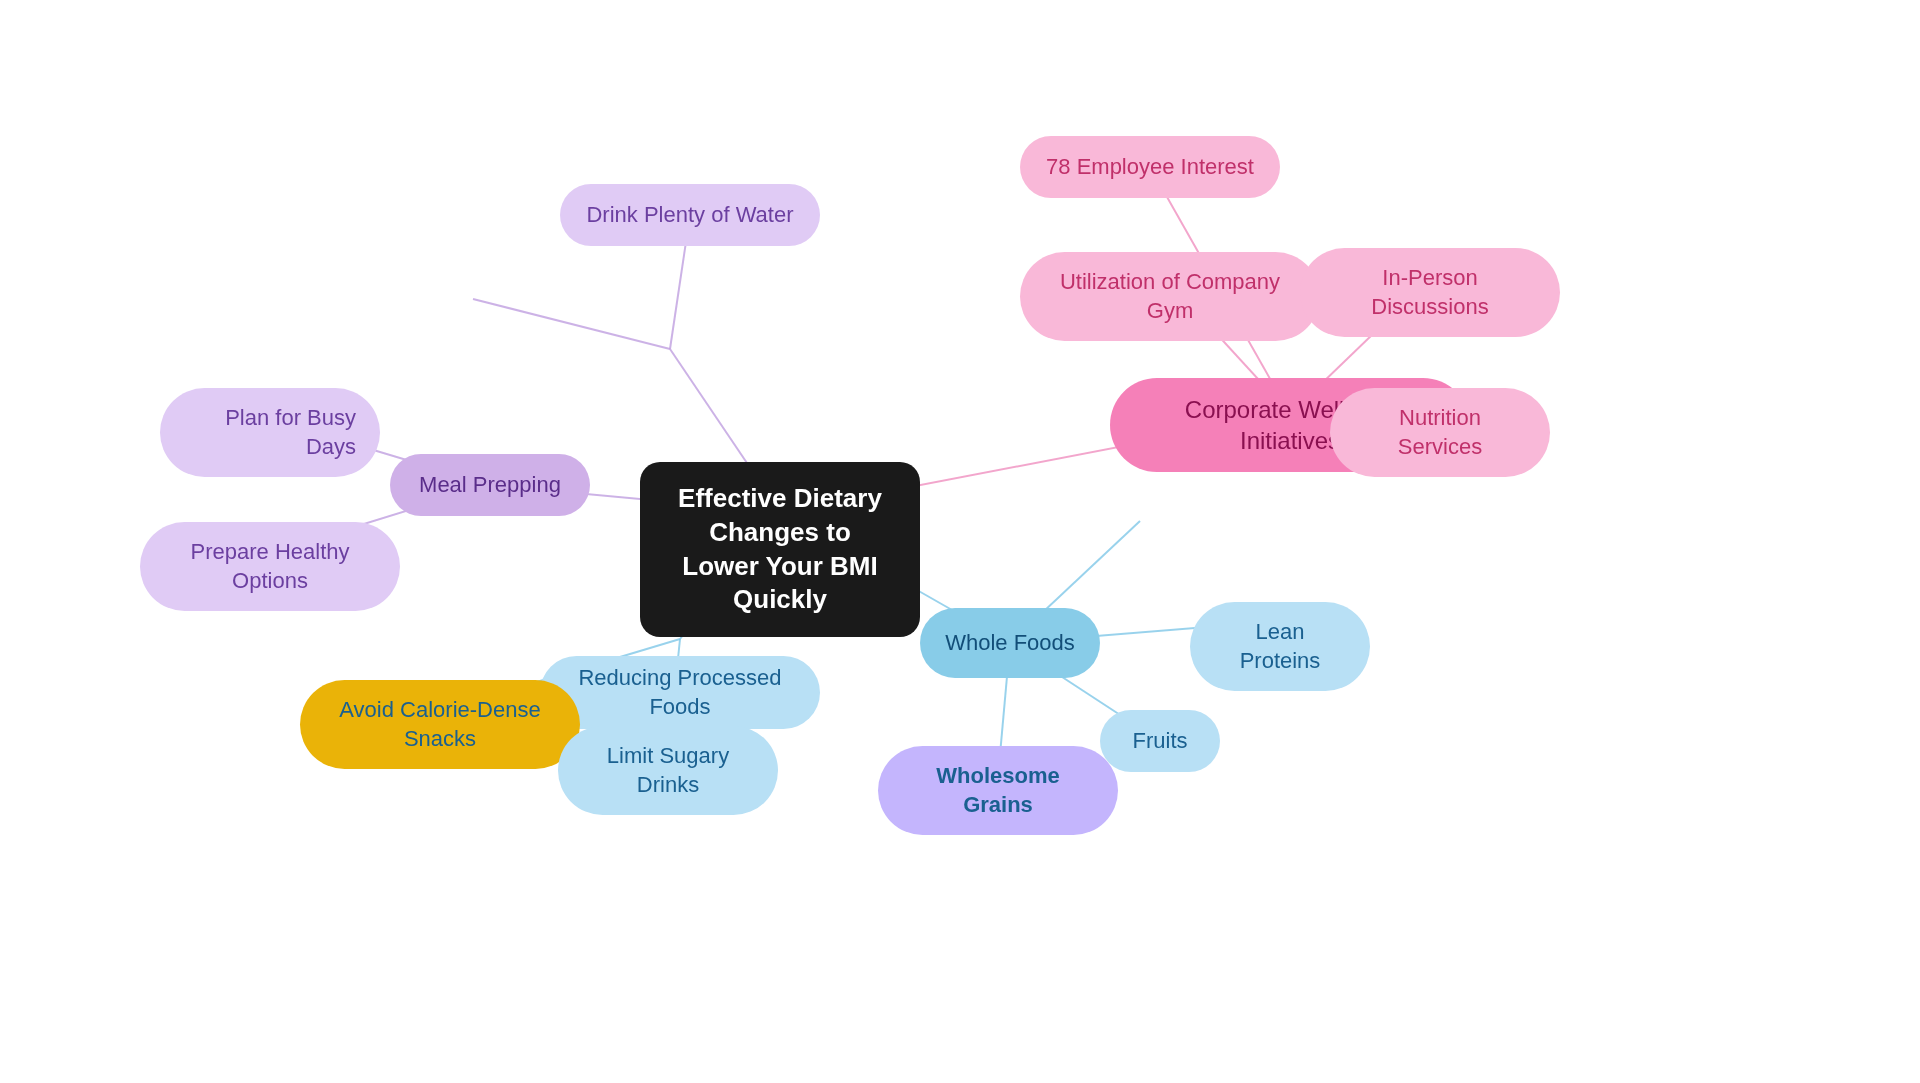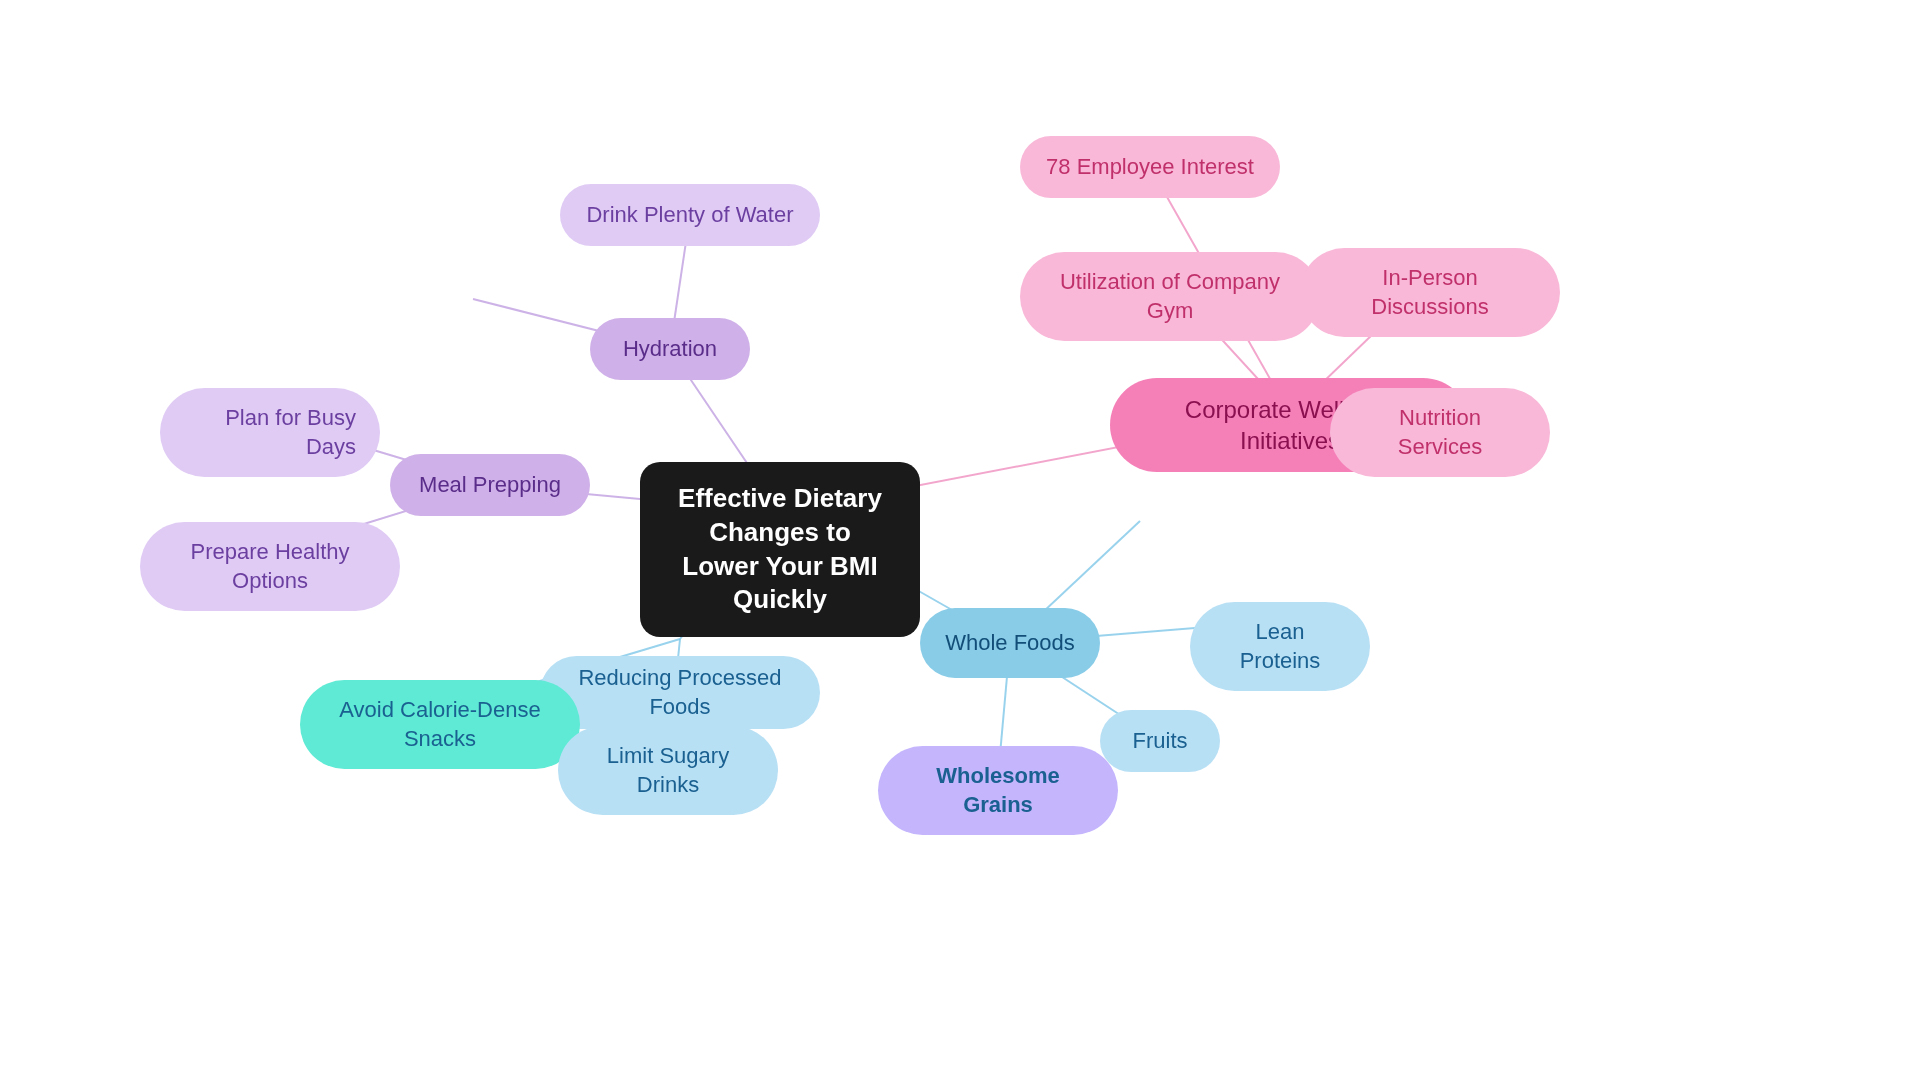--- a/index.html
+++ b/index.html
@@ -58,23 +58,20 @@
       <line x1="780" y1="512" x2="1010" y2="643" stroke="#80c8e8" stroke-width="2" opacity="0.8"></line>
       <line x1="1010" y1="643" x2="1140" y2="521" stroke="#80c8e8" stroke-width="2" opacity="0.8"></line>
       <line x1="1010" y1="643" x2="1280" y2="621" stroke="#80c8e8" stroke-width="2" opacity="0.8"></line>
       <line x1="1010" y1="643" x2="1160" y2="741" stroke="#80c8e8" stroke-width="2" opacity="0.8"></line>
       <line x1="1010" y1="643" x2="998" y2="777" stroke="#80c8e8" stroke-width="2" opacity="0.8"></line>
     </svg>
 <div class="node" style="left: 640px; top: 462px; width: 280px; min-height: 100px; background: rgb(26, 26, 26); color: rgb(255, 255, 255); border-radius: 20px; font-size: 26px; font-weight: 600; padding: 20px 20px;">
       <span style="white-space: pre-line;">Effective Dietary Changes to
 Lower Your BMI Quickly</span>
     </div>
-    <div class="node" style="left: 590px; top: 318px; width: 160px; min-height: 62px; background: rgb(207, 176, 232); color: rgb(90, 45, 138); border-radius: 50px; font-size: 22px; font-weight: 500; padding: 16px 24px;">
-      <span style="white-space: pre-line;">Hydration</span>
-    </div>
     <div class="node" style="left: 560px; top: 184px; width: 260px; min-height: 62px; background: rgb(224, 203, 245); color: rgb(107, 63, 160); border-radius: 50px; font-size: 22px; font-weight: 500; padding: 16px 24px;">
       <span style="white-space: pre-line;">Drink Plenty of Water</span>
     </div>
     <div class="node" style="left: 390px; top: 454px; width: 200px; min-height: 62px; background: rgb(207, 176, 232); color: rgb(90, 45, 138); border-radius: 50px; font-size: 22px; font-weight: 500; padding: 16px 24px;">
       <span style="white-space: pre-line;">Meal Prepping</span>
     </div>
     <div class="node" style="left: 160px; top: 388px; width: 220px; min-height: 62px; background: rgb(224, 203, 245); color: rgb(107, 63, 160); border-radius: 50px; font-size: 22px; font-weight: 500; padding: 16px 24px; text-align: right;">
       <span style="white-space: pre-line;">Plan for Busy Days</span>
     </div>
     <div class="node" style="left: 140px; top: 522px; width: 260px; min-height: 62px; background: rgb(224, 203, 245); color: rgb(107, 63, 160); border-radius: 50px; font-size: 22px; font-weight: 500; padding: 16px 24px;">
@@ -91,21 +88,21 @@
     </div>
     <div class="node" style="left: 1300px; top: 248px; width: 260px; min-height: 62px; background: rgb(249, 184, 216); color: rgb(192, 48, 106); border-radius: 50px; font-size: 22px; font-weight: 500; padding: 16px 24px;">
       <span style="white-space: pre-line;">In-Person Discussions</span>
     </div>
     <div class="node" style="left: 1330px; top: 388px; width: 220px; min-height: 62px; background: rgb(249, 184, 216); color: rgb(192, 48, 106); border-radius: 50px; font-size: 22px; font-weight: 500; padding: 16px 24px;">
       <span style="white-space: pre-line;">Nutrition Services</span>
     </div>
     <div class="node" style="left: 540px; top: 608px; width: 280px; min-height: 62px; background: rgb(184, 224, 245); color: rgb(26, 96, 144); border-radius: 50px; font-size: 22px; font-weight: 400; padding: 8px 24px; margin-top: 48px;">
       <span style="white-space: pre-line;">Reducing Processed Foods</span>
     </div>
-    <div class="node" style="left: 300px; top: 680px; width: 280px; min-height: 62px; background: #5eead4; color: rgb(26, 96, 144); border-radius: 50px; font-size: 22px; font-weight: 500; padding: 16px 24px;">
+    <div class="node" style="left: 300px; top: 680px; width: 280px; min-height: 62px; background: #eab308; color: rgb(26, 96, 144); border-radius: 50px; font-size: 22px; font-weight: 500; padding: 16px 24px;">
       <span style="white-space: pre-line;">Avoid Calorie-Dense Snacks</span>
     </div>
     <div class="node" style="left: 558px; top: 726px; width: 220px; min-height: 62px; background: rgb(184, 224, 245); color: rgb(26, 96, 144); border-radius: 50px; font-size: 22px; font-weight: 500; padding: 16px 24px;">
       <span style="white-space: pre-line;">Limit Sugary Drinks</span>
     </div>
     <div class="node" style="left: 920px; top: 608px; width: 180px; min-height: 70px; background: rgb(136, 204, 232); color: rgb(18, 78, 120); border-radius: 50px; font-size: 22px; font-weight: 500; padding: 16px 24px;">
       <span style="white-space: pre-line;">Whole Foods</span>
     </div>
     <div class="node" style="left: 1190px; top: 590px; width: 180px; min-height: 62px; background: rgb(184, 224, 245); color: rgb(26, 96, 144); border-radius: 50px; font-size: 22px; font-weight: 500; padding: 16px 24px; margin-top: 12px;">
       <span style="white-space: pre-line;">Lean Proteins</span>

